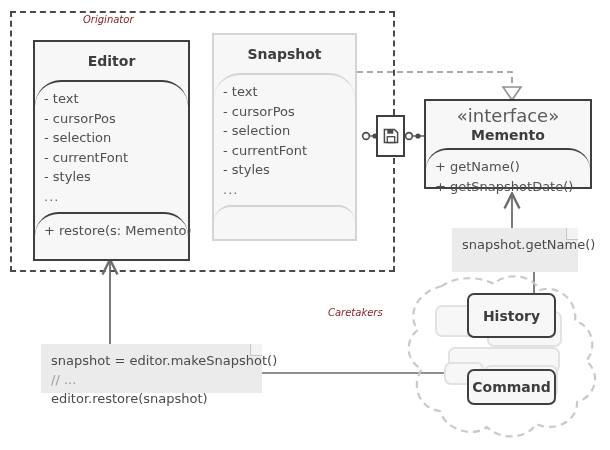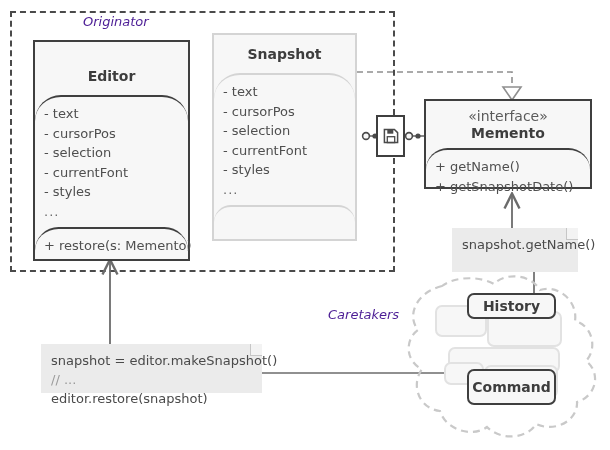--- a/index.html
+++ b/index.html
@@ -15,34 +15,34 @@
 
   
   .umlbox{background:#f7f7f7;box-sizing:border-box;}
   .umlbox.dark{border:2px solid #3f3f3f;}
   .umlbox.light{border:2px solid #d4d4d4;}
   .uml-title{
     text-align:center;font-weight:bold;font-size:14px;color:#3d3d3d;
     display:flex;flex-direction:column;align-items:center;justify-content:center;
     box-sizing:border-box;
   }
-  .uml-stereo{font-weight:normal;font-size:14px;color:#5a5a5a;line-height:1.15;}
+  .uml-stereo{font-weight:normal;font-size:18px;color:#5a5a5a;line-height:1.15;}
   .uml-sep-dark{border-top:2px solid #3f3f3f;}
   .uml-sep-light{border-top:2px solid #d4d4d4;}
   .uml-list{padding:7px 9px 6px 9px;box-sizing:border-box;border-radius:26px;}
   .uml-list div{font-size:13px;line-height:19.5px;color:#4f4f4f;white-space:nowrap;}
   .uml-list div.dots{letter-spacing:1px;color:#6b6b6b;}
 
   
   #originator-frame{
     position:absolute;left:10px;top:11px;width:385px;height:261px;
     border:2px dashed #4a4a4a;box-sizing:border-box;z-index:0;background:transparent;
   }
   .frame-label{
-    position:absolute;font-style:italic;font-size:13px;color:#4c1d95;
+    position:absolute;font-style:italic;font-size:10px;color:#7f1d1d;
     white-space:nowrap;z-index:4;
   }
 
   
   .note{
     position:absolute;background:#ebebeb;box-sizing:border-box;z-index:3;
     padding:7px 14px 7px 10px;
   }
   .note .noteline{font-size:13px;line-height:19px;color:#4a4a4a;white-space:nowrap;}
   .note .noteline.muted{color:#9a9a9a;}
@@ -134,21 +134,21 @@
                C 556 433 578 420 577 402
                C 597 396 601 372 586 361
                C 598 348 592 325 575 321
                C 578 301 558 284 540 290
                C 531 274 505 272 494 284
                C 480 276 455 276 442 286 Z" fill="none" stroke="#c9c9c9" stroke-width="2.2" stroke-dasharray="7 5"></path>
     </g>
   </svg>
 
   <div class="node umlbox dark" id="editor-box" style="left:33px;top:40px;width:157px;height:221px;">
-    <div class="uml-title" style="height:38px;margin-top:15px;">Editor</div>
+    <div class="uml-title" style="height:38px;">Editor</div>
     <div class="uml-sep-dark uml-list" style="height:132px;">
       <div>- text</div>
       <div>- cursorPos</div>
       <div>- selection</div>
       <div>- currentFont</div>
       <div>- styles</div>
       <div class="dots">...</div>
     </div>
     <div class="uml-sep-dark uml-list" style="height:47px;">
       <div>+ restore(s: Memento)</div>
@@ -187,21 +187,21 @@
     </div>
   </div>
 
   <div class="note" style="left:452px;top:228px;width:126px;height:44px;">
     <div class="fold"></div>
     <div class="noteline">snapshot.getName()</div>
   </div>
 
   <div class="card-ghost" style="left:435px;top:305px;width:52px;height:32px;"></div>
   <div class="card-ghost" style="left:487px;top:311px;width:75px;height:36px;"></div>
-  <div class="card" style="left:467px;top:293px;width:89px;height:26px;">
+  <div class="card" style="left:467px;top:293px;width:89px;height:45px;">
     <span>History</span>
   </div>
 
   <div class="card-ghost" style="left:448px;top:347px;width:112px;height:26px;"></div>
   <div class="card-ghost" style="left:484px;top:365px;width:74px;height:33px;"></div>
   <div class="card-ghost" style="left:444px;top:362px;width:40px;height:23px;"></div>
   <div class="card" style="left:467px;top:369px;width:89px;height:36px;">
     <span>Command</span>
   </div>
 

